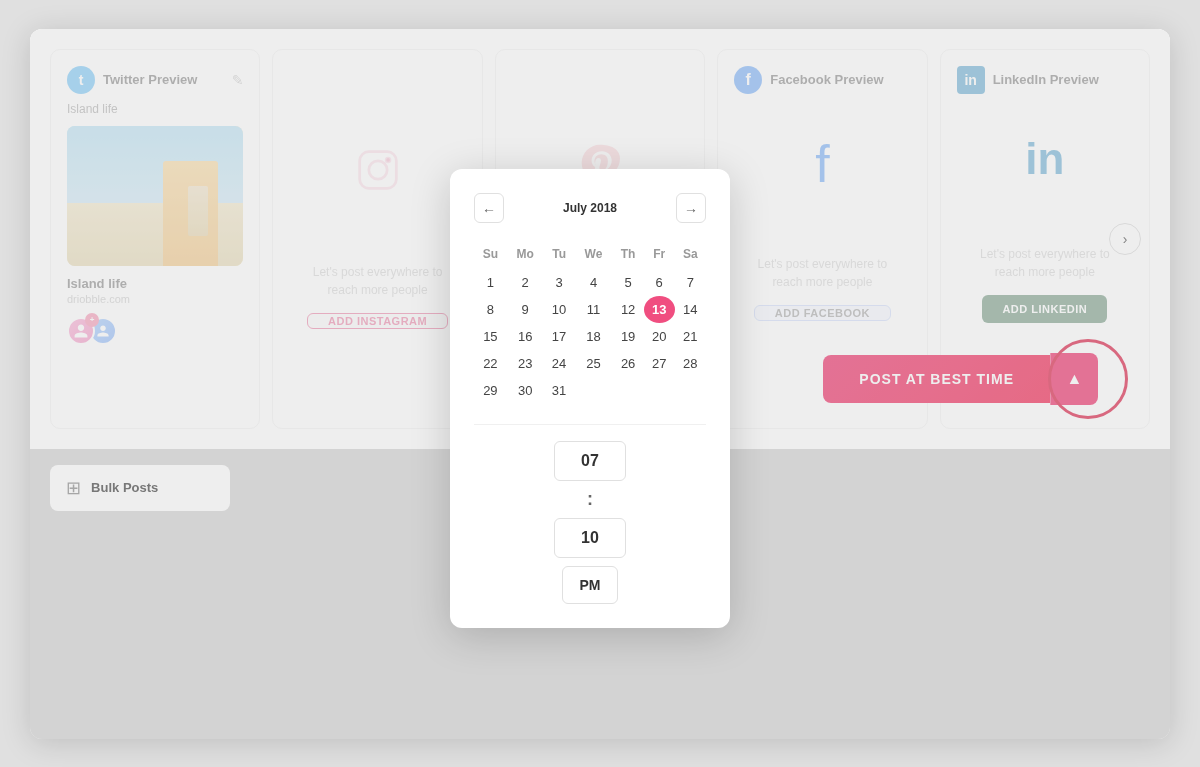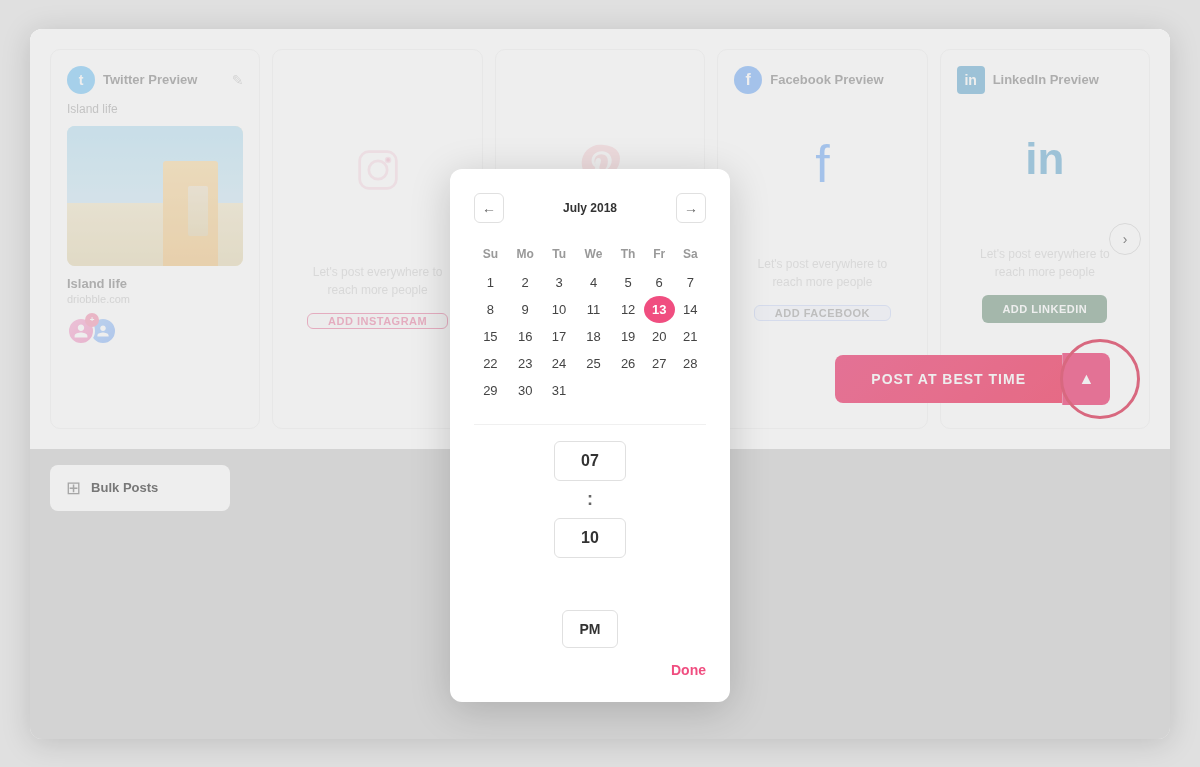--- a/index.html
+++ b/index.html
@@ -220,21 +220,21 @@
     }
     .bulk-label {
       font-size: 13px;
       font-weight: 600;
       color: #555;
     }
     
     .post-btn-area {
       position: absolute;
       bottom: 44px;
-      right: 60px;
+      right: 72px;
       display: flex;
       align-items: center;
       z-index: 5;
     }
     .post-best-time-btn {
       background: linear-gradient(135deg, #f04e80 0%, #f44369 100%);
       color: #fff;
       border: none;
       padding: 16px 36px;
       font-size: 14px;
@@ -360,21 +360,20 @@
     }
     .time-ampm {
       border: 1.5px solid #e0e0e0;
       border-radius: 6px;
       padding: 10px 12px;
       font-size: 14px;
       font-weight: 600;
       color: #333;
       min-width: 56px;
       text-align: center;
-      margin-top: 44px;
     }
     .done-btn {
       display: block;
       text-align: right;
       margin-top: 14px;
       color: #f04e80;
       font-weight: 700;
       font-size: 14px;
       cursor: pointer;
       border: none;
@@ -595,17 +594,16 @@
           </tbody>
       </table>
 
       <div class="time-section">
         <input class="time-input" type="text" value="07" style="">
         <span class="time-colon">:</span>
         <input class="time-input" type="text" value="10" style="">
         <div class="time-ampm">PM</div>
       </div>
 
-      <button class="done-btn">Done</button>
     </div>
   </div>
 
 </div>
 
 </body></html>

